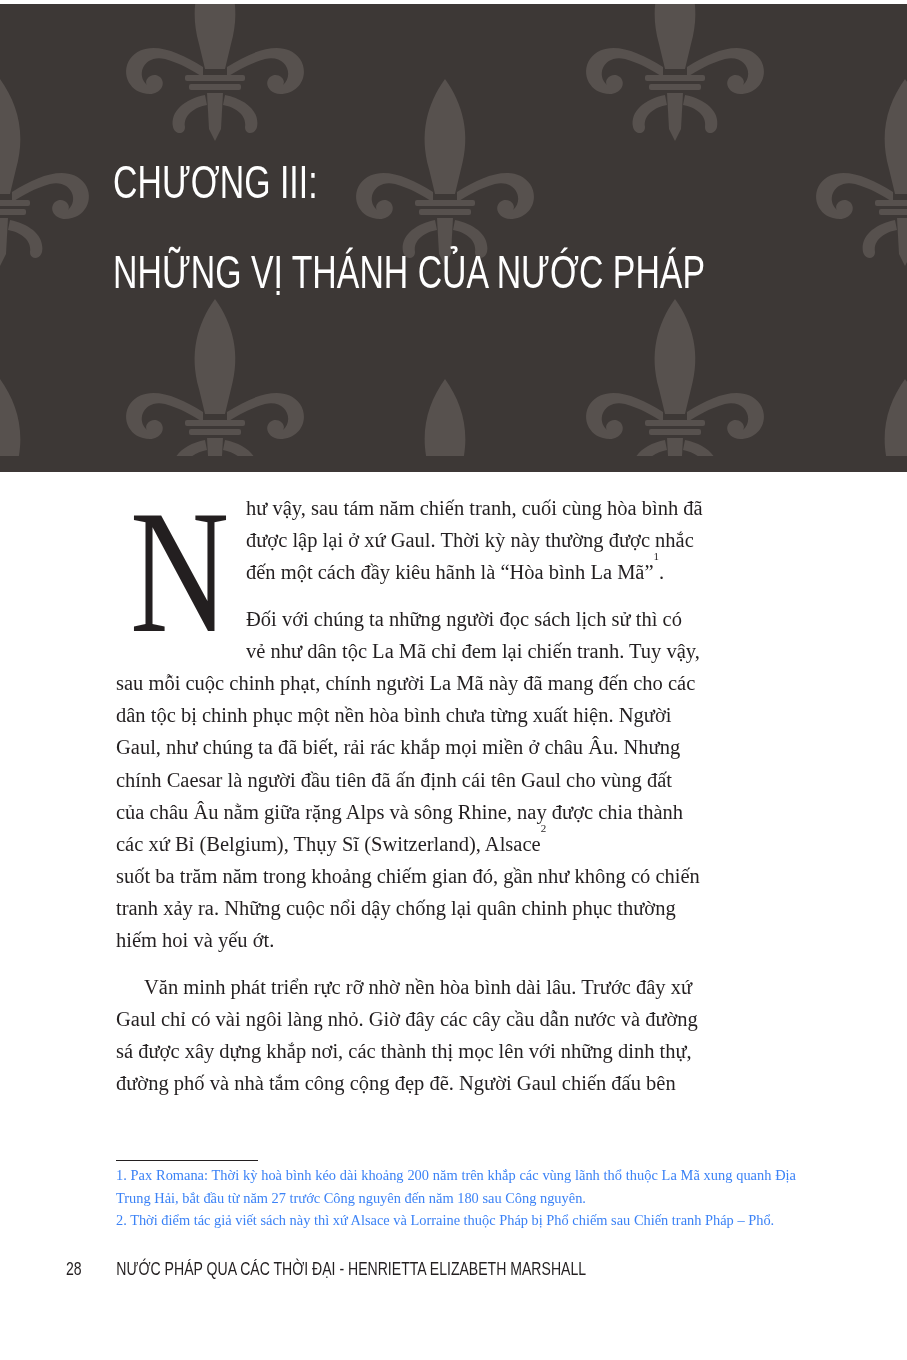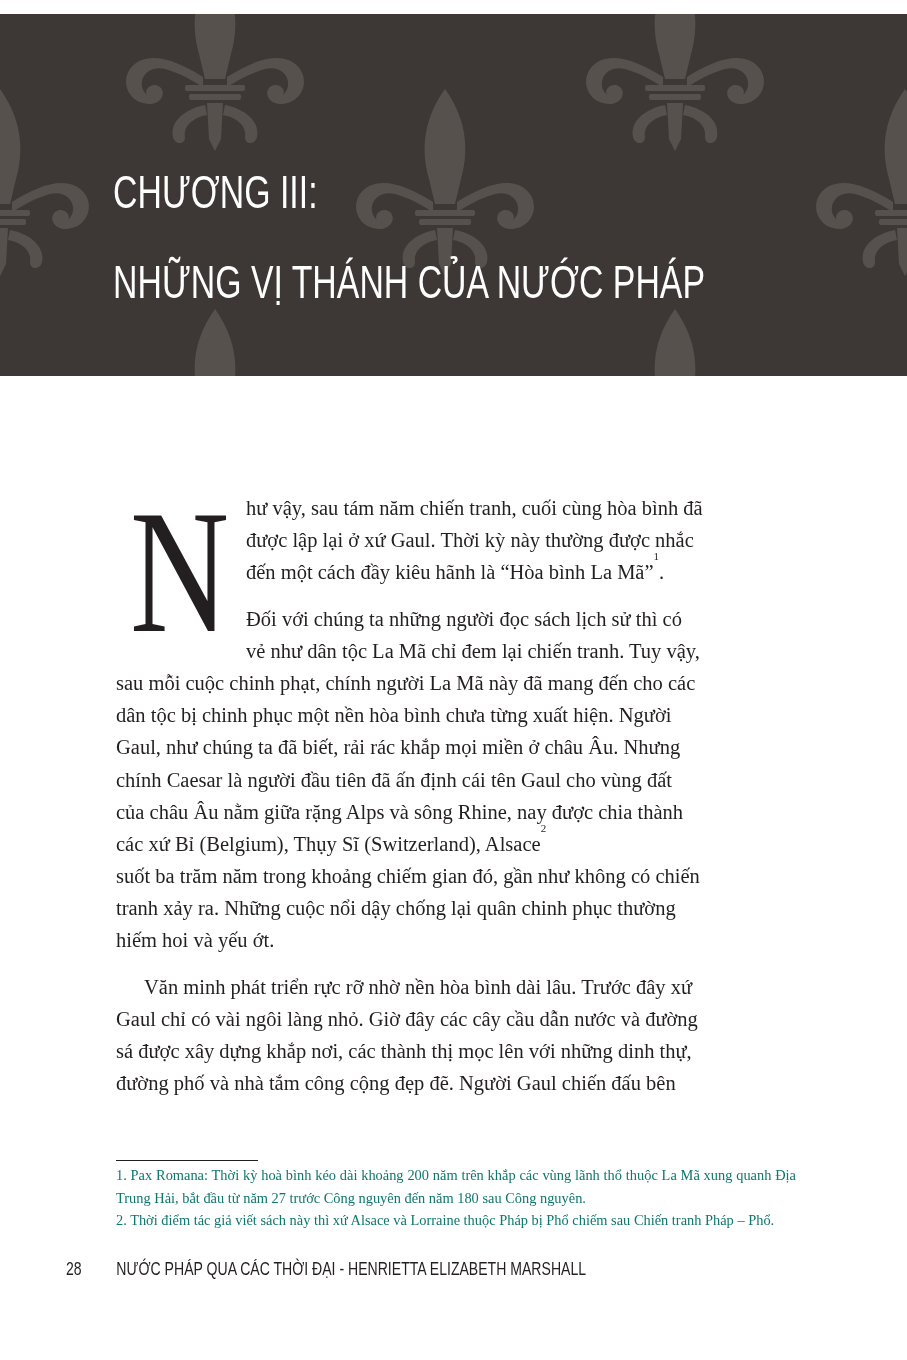--- a/index.html
+++ b/index.html
@@ -1,21 +1,21 @@
 <!DOCTYPE html>
 <html><head>
 <meta charset="utf-8">
 <style>
   html, body { margin: 0; padding: 0; }
   body {
     width: 907px; height: 1360px; background: #ffffff; position: relative; overflow: hidden;
     font-family: "Liberation Serif", "DejaVu Serif", serif; color: #231f20;
   }
   .header {
-    position: absolute; left: 0; top: 14px; width: 907px; height: 362px;
+    position: absolute; left: 0; top: 4px; width: 907px; height: 468px;
     background-color: #3d3836; overflow: hidden;
   }
   .pattern { position: absolute; left: 0; top: 0; width: 907px; height: 452px; }
   .chapter-title {
     position: absolute; left: 113px; top: 133px;
     font-family: "Liberation Sans", "DejaVu Sans", sans-serif;
     color: #ffffff; font-size: 47px; line-height: 90px;
     transform: scaleX(0.72); transform-origin: left top;
     letter-spacing: 0px; white-space: nowrap;
   }
@@ -33,21 +33,21 @@
   .line { white-space: nowrap; height: 32.2px; display: flex; justify-content: flex-start; }
   .indent-first { padding-left: 130px; }
   .p { margin: 0; }
   .para-gap { height: 14px; }
   sup { font-size: 11px; line-height: 0; vertical-align: super; }
   .footnote-rule {
     position: absolute; left: 116px; top: 1160px; width: 142px; height: 1px; background: #231f20;
   }
   .footnotes {
     position: absolute; left: 116px; top: 1164px; width: 680px;
-    font-size: 14.4px; line-height: 22.5px; color: #0f766e;
+    font-size: 14.4px; line-height: 22.5px; color: #3b82f6;
   }
   .footnotes .fn { text-align: justify; }
   .footer {
     position: absolute; left: 66px; top: 1258px;
     font-family: "Liberation Sans", "DejaVu Sans", sans-serif;
     font-size: 19px; color: #231f20; white-space: nowrap;
     transform: scaleX(0.74); transform-origin: left top;
   }
   .footer .page-num { display: inline-block; width: 68px; }
 </style>

